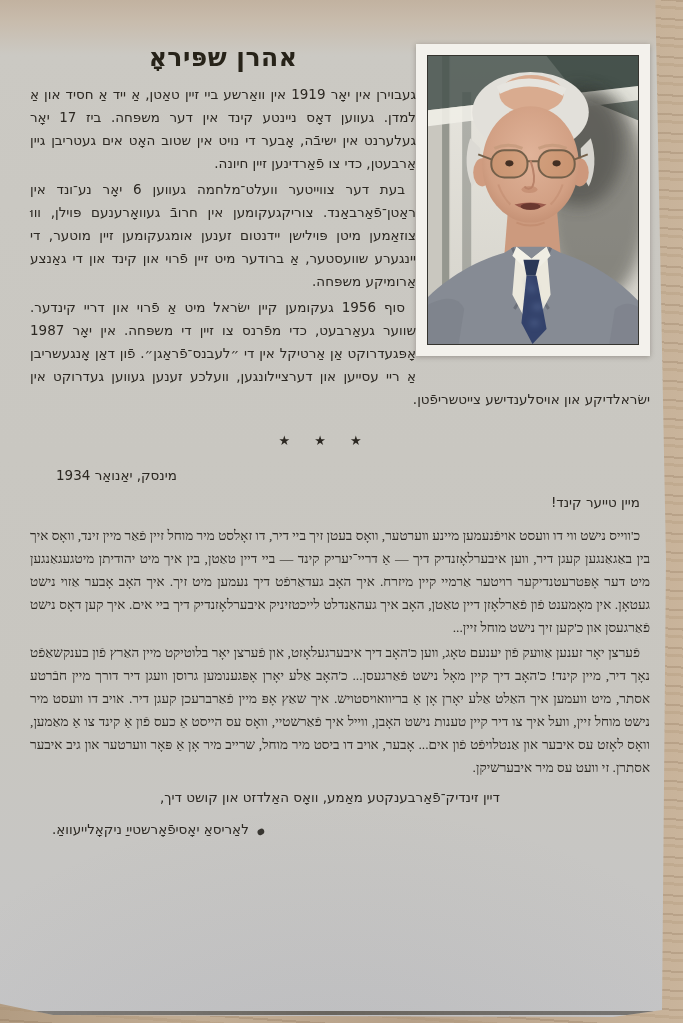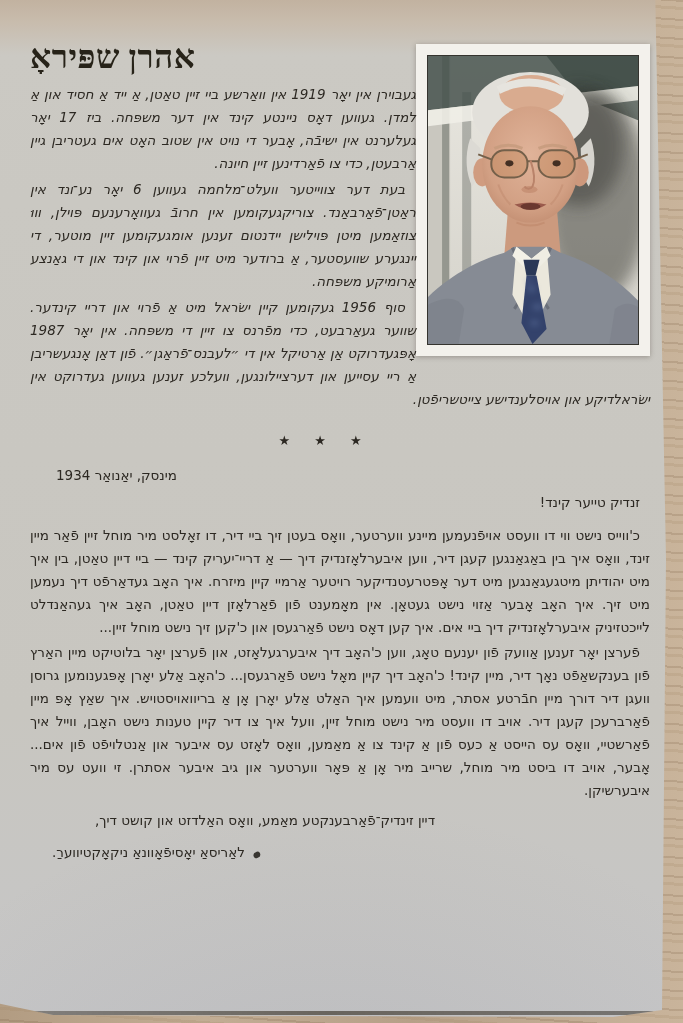--- a/index.html
+++ b/index.html
@@ -37,33 +37,33 @@
     margin:2px 0 12px 6px; padding:11px;
     background:#f3f1ec;
     box-shadow:0 1px 5px rgba(60,50,40,.35);
   }
   .photo-inner {
     width:100%; height:100%; box-sizing:border-box;
     border:1.5px solid #35342f; overflow:hidden; background:#dcdad2;
   }
   .photo-inner svg { display:block; width:100%; height:100%; }
   .title {
-    font-size:33px; font-weight:bold; letter-spacing:.5px;
-    margin:4px 0 14px; text-align:left; color:#272319;font-family:Liberation Serif, serif;
+    font-size:25px; font-weight:bold; letter-spacing:.5px;
+    margin:4px 0 14px; text-align:center; color:#272319;
   }
-  p.bio { margin:0 0 3px; text-indent:11px;font-style:italic; }
+  p.bio { margin:0 0 3px; text-indent:11px; }
   p.bio.first { text-indent:0; }
   .stars {
     clear:both; text-align:center; font-size:13px; word-spacing:20px;
     margin:18px 40px 12px 0; color:#2c2822;
   }
   .dateline { text-align:left; margin:12px 0 4px 26px; }
   .salutation { text-align:right; text-indent:10px; margin:0 0 10px; }
-  p.letter { margin:0 0 2px; text-indent:10px; }
-  .closing { text-align:center; margin:7px 150px 0 0; }
+  p.letter { margin:0 0 2px; text-indent:10px;font-family:Liberation Serif, serif; }
+  .closing { text-align:right; margin:7px 150px 0 0; }
   .signature { text-align:left; margin:9px 0 0 22px; }
   .speck {
     display:inline-block; width:7px; height:6px; background:#1f1c17;
     border-radius:60% 40% 55% 45%;
     transform:rotate(-20deg) translateY(1px);
     margin-left:8px; opacity:.85;
   }
 </style>
 </head>
 <body>
@@ -150,27 +150,27 @@
 
       <h1 class="title">אהרן שפּיראָ</h1>
 
       <p class="bio first">געבוירן אין יאָר 1919 אין וואַרשע ביי זיין טאַטן, אַ ייד אַ חסיד און אַ למדן. געווען דאָס ניינטע קינד אין דער משפּחה. ביז 17 יאָר געלערנט אין ישיבֿה, אָבער די נויט אין שטוב האָט אים געטריבן גיין אַרבעטן, כדי צו פֿאַרדינען זיין חיונה.</p>
       <p class="bio">בעת דער צווייטער וועלט־מלחמה געווען 6 יאָר נע־ונד אין ראַטן־פֿאַרבאַנד. צוריקגעקומען אין חרובֿ געוואָרענעם פּוילן, וווּ צוזאַמען מיטן פּוילישן יידנטום זענען אומגעקומען זיין מוטער, די יינגערע שוועסטער, אַ ברודער מיט זיין פֿרוי און קינד און די גאַנצע אַרומיקע משפּחה.</p>
       <p class="bio">סוף 1956 געקומען קיין ישׂראל מיט אַ פֿרוי און דריי קינדער. שווער געאַרבעט, כדי מפֿרנס צו זיין די משפּחה. אין יאָר 1987 אָפּגעדרוקט אַן אַרטיקל אין די ״לעבנס־פֿראַגן״. פֿון דאַן אָנגעשריבן אַ ריי עסייען און דערציילונגען, וועלכע זענען געווען געדרוקט אין ישׂראלדיקע און אויסלענדישע צייטשריפֿטן.</p>
 
       <div class="stars">★ ★ ★</div>
 
       <div class="dateline">מינסק, יאַנואַר 1934</div>
-      <div class="salutation">זנדיק טייער קינד!</div>
+      <div class="salutation">מיין טייער קינד!</div>
 
       <p class="letter">כ'ווייס נישט ווי דו וועסט אויפֿנעמען מיינע ווערטער, וואָס בעטן זיך ביי דיר, דו זאָלסט מיר מוחל זיין פֿאַר מיין זינד, וואָס איך בין באַגאַנגען קעגן דיר, ווען איבערלאָזנדיק דיך — אַ דריי־יעריק קינד — ביי דיין טאַטן, בין איך מיט יהודיתן מיטגעגאַנגען מיט דער אָפּטרעטנדיקער רויטער אַרמיי קיין מיזרח. איך האָב געדאַרפֿט דיך נעמען מיט זיך. איך האָב אָבער אַזוי נישט געטאָן. אין מאָמענט פֿון פֿאַרלאָזן דיין טאַטן, האָב איך געהאַנדלט לייכטזיניק איבערלאָזנדיק דיך ביי אים. איך קען דאָס נישט פֿאַרגעסן און כ'קען זיך נישט מוחל זיין...</p>
       <p class="letter">פֿערצן יאָר זענען אַוועק פֿון יענעם טאָג, ווען כ'האָב דיך איבערגעלאָזט, און פֿערצן יאָר בלוטיקט מיין האַרץ פֿון בענקשאַפֿט נאָך דיר, מיין קינד! כ'האָב דיך קיין מאָל נישט פֿאַרגעסן... כ'האָב אַלע יאָרן אָפּגענומען גרוסן וועגן דיר דורך מיין חבֿרטע אסתר, מיט וועמען איך האַלט אַלע יאָרן אָן אַ בריוואויסטויש. איך שאַץ אָפּ מיין פֿאַרברעכן קעגן דיר. אויב דו וועסט מיר נישט מוחל זיין, וועל איך צו דיר קיין טענות נישט האָבן, ווייל איך פֿאַרשטיי, וואָס עס הייסט אַ כעס פֿון אַ קינד צו אַ מאַמען, וואָס לאָזט עס איבער און אַנטלויפֿט פֿון אים... אָבער, אויב דו ביסט מיר מוחל, שרייב מיר אָן אַ פּאָר ווערטער און גיב איבער אסתרן. זי וועט עס מיר איבערשיקן.</p>
 
       <div class="closing">דיין זינדיק־פֿאַרבענקטע מאַמע, וואָס האַלדזט און קושט דיך,</div>
 
       <div class="signature">
-        <span class="speck"></span><span>לאַריסאַ יאָסיפֿאָוונאַ ניקאָקטיווערַ.</span>
+        <span class="speck"></span><span>לאַריסאַ יאָסיפֿאָרשטייַ ניקאָלייעוואַ.</span>
       </div>
 
     </div>
     <div class="page-bottom-edge"></div>
   </div>
 </div>
 
 </body></html>

